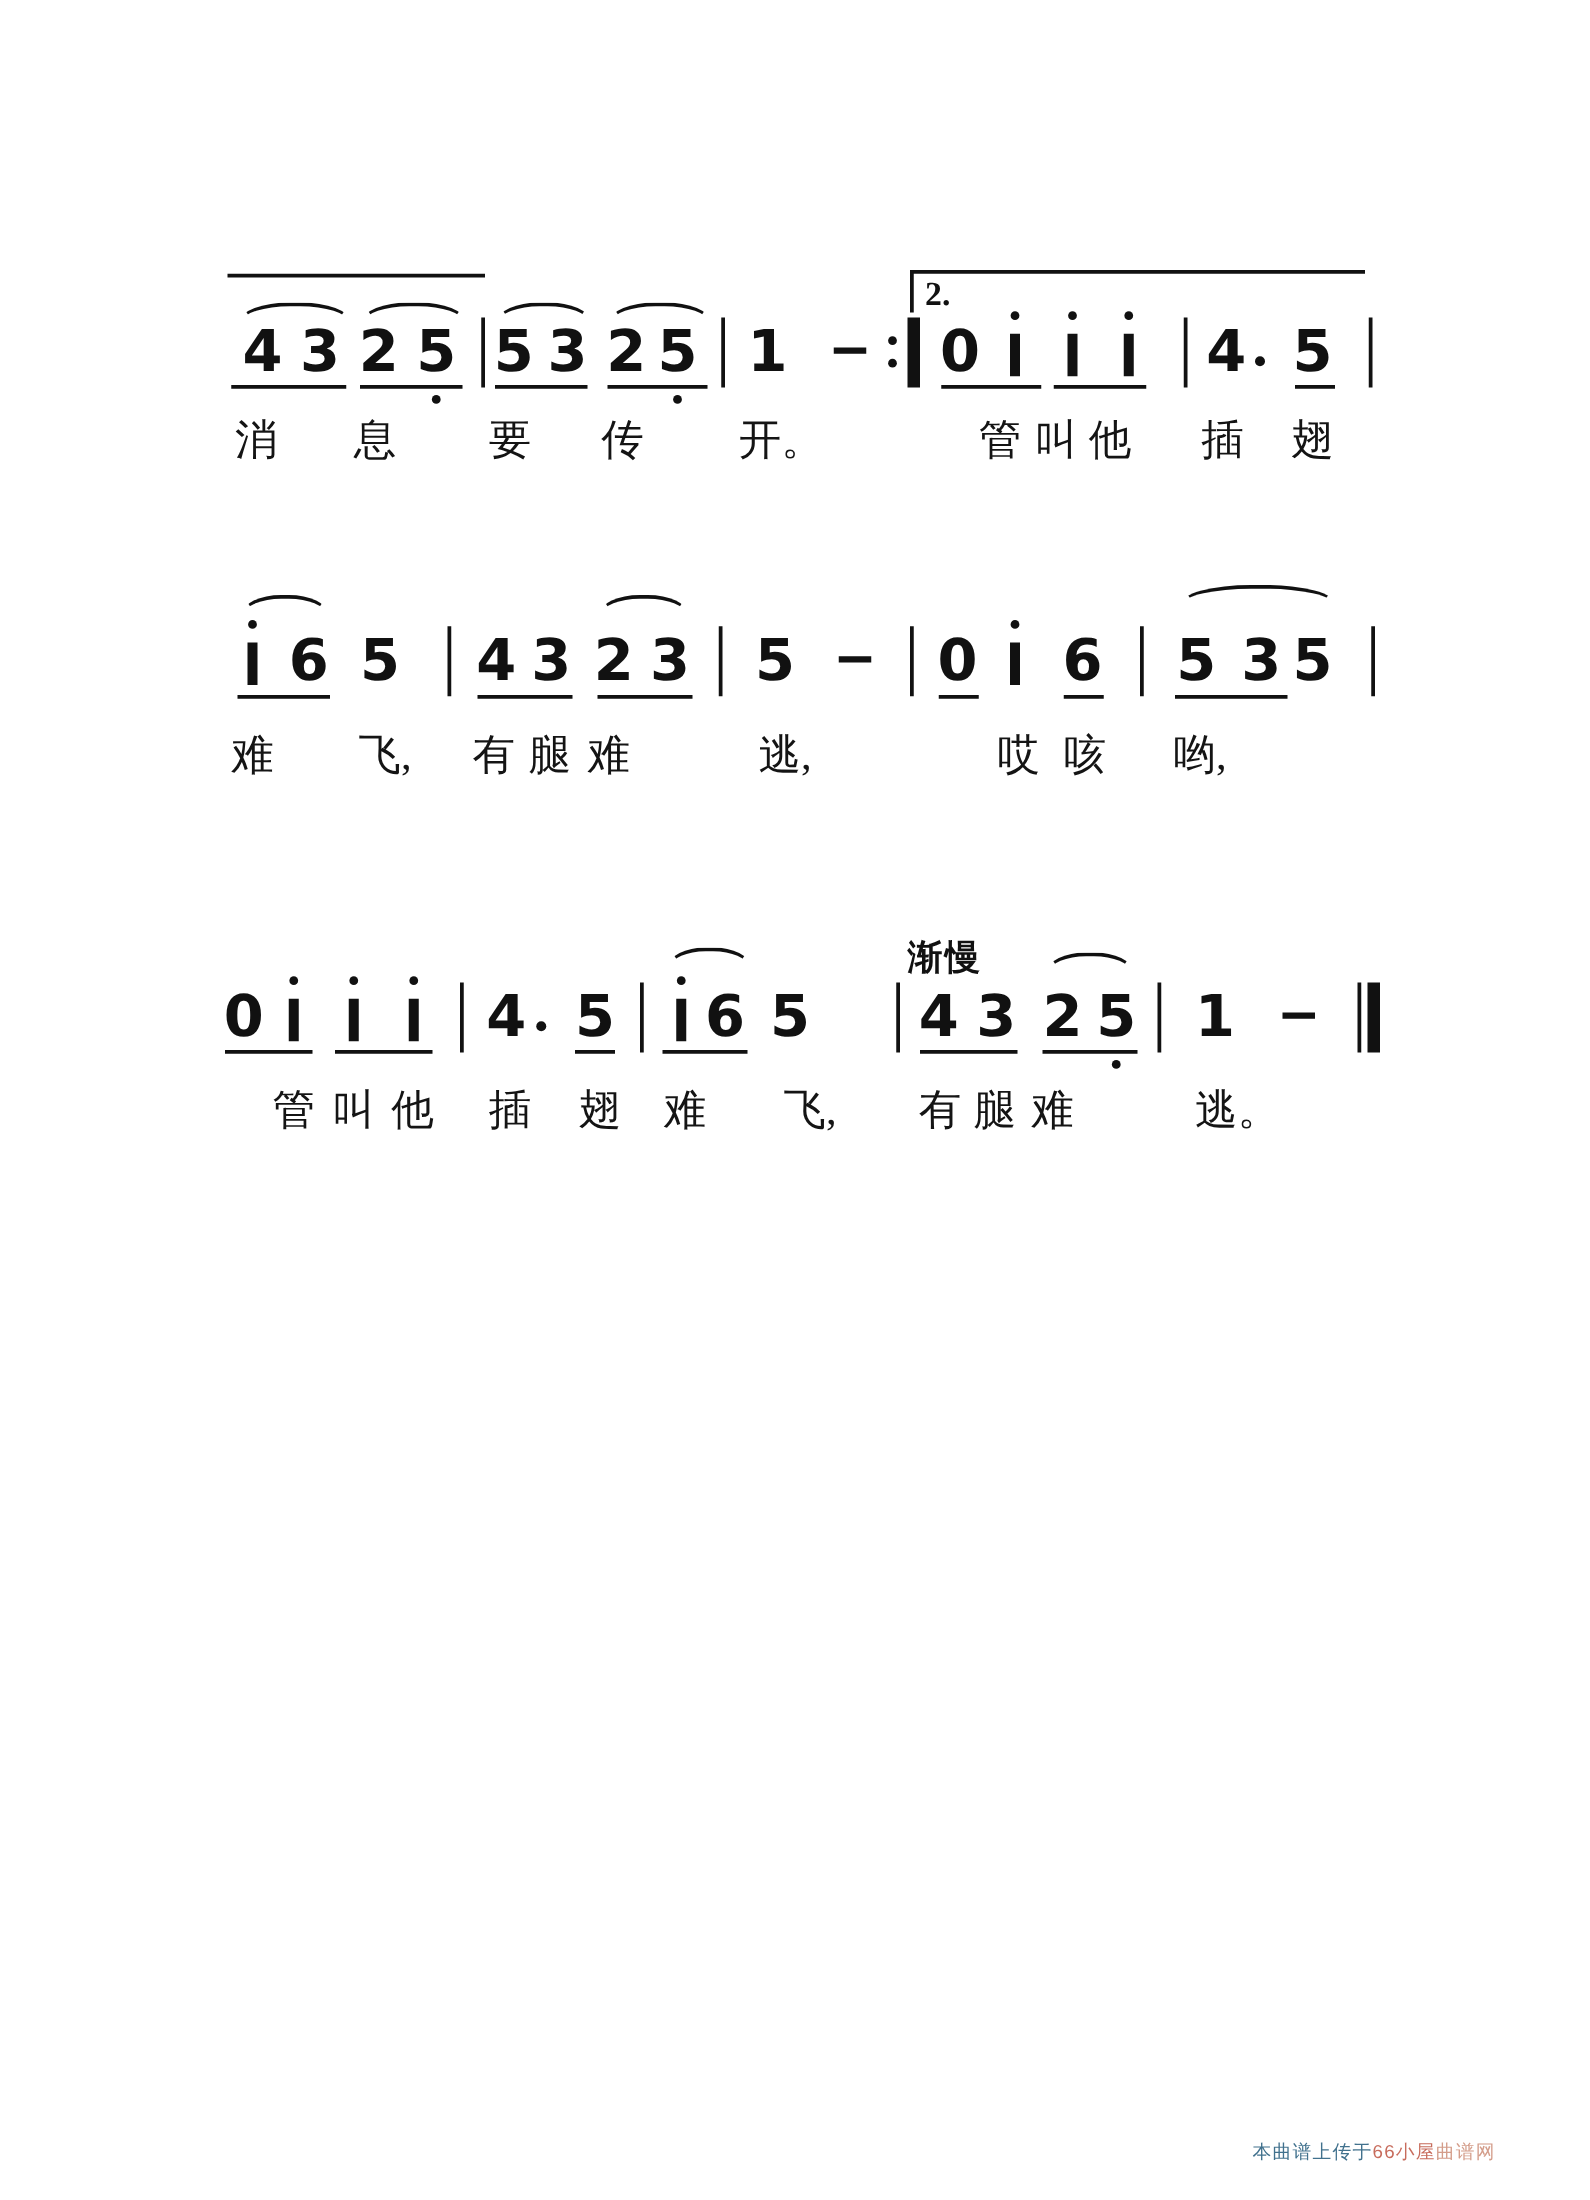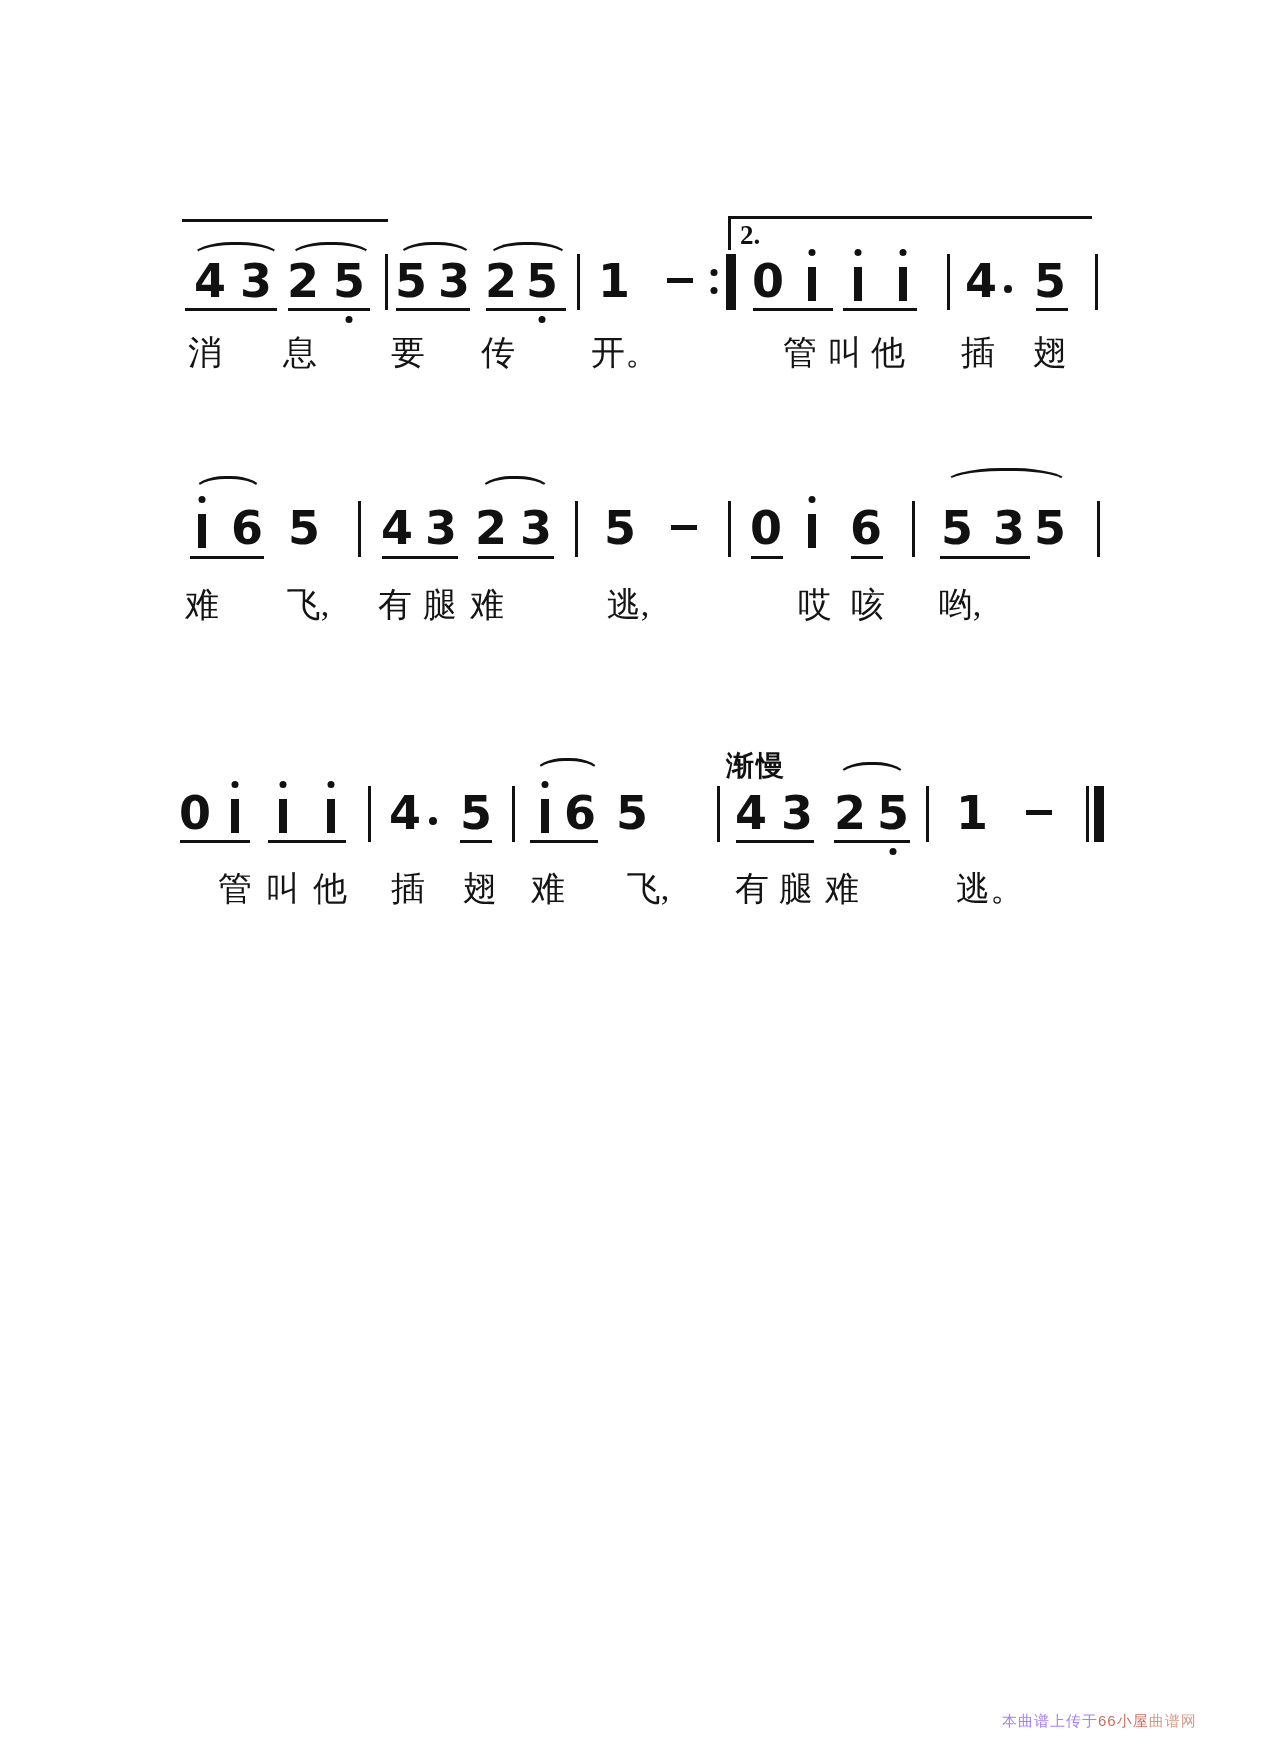--- a/index.html
+++ b/index.html
@@ -182,14 +182,14 @@
     <div class="lyric" style="left: 283px; top: 872px;">叫</div>
     <div class="lyric" style="left: 330px; top: 872px;">他</div>
     <div class="lyric" style="left: 408px; top: 872px;">插</div>
     <div class="lyric" style="left: 480px; top: 872px;">翅</div>
     <div class="lyric" style="left: 548px; top: 872px;">难</div>
     <div class="lyric" style="left: 648px; top: 872px;">飞,</div>
     <div class="lyric" style="left: 752px; top: 872px;">有</div>
     <div class="lyric" style="left: 796px; top: 872px;">腿</div>
     <div class="lyric" style="left: 842px; top: 872px;">难</div>
     <div class="lyric" style="left: 990px; top: 872px;">逃。</div>
-    <div class="watermark" style="left: 1002px; top: 1712px;"><span style="color: #8b5cf6;">本曲谱上传于</span><span style="color: rgb(184, 67, 47);">66小屋</span><span style="color: rgb(200, 130, 106);">曲谱网</span></div>
+    <div class="watermark" style="left: 1002px; top: 1712px;"><span style="color: #0c4a6e;">本曲谱上传于</span><span style="color: rgb(184, 67, 47);">66小屋</span><span style="color: rgb(200, 130, 106);">曲谱网</span></div>
   </div>
 
 </body></html>

